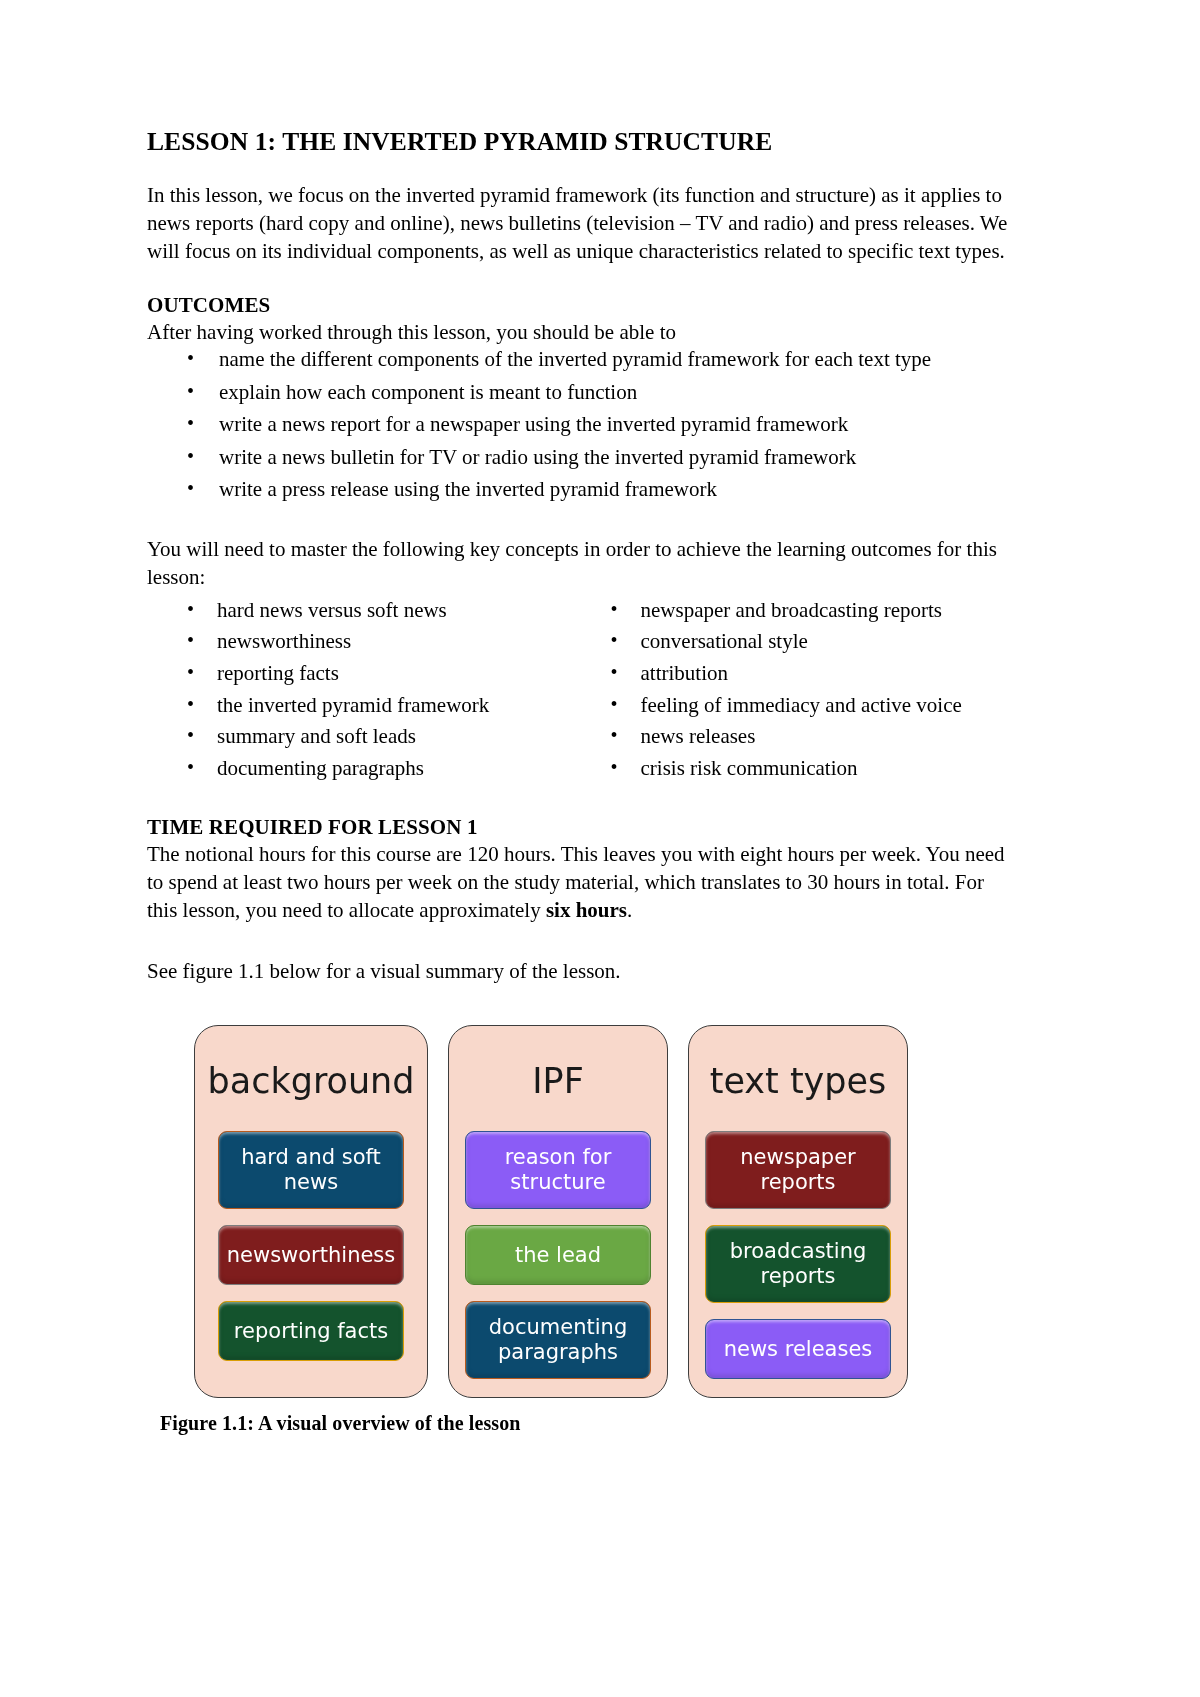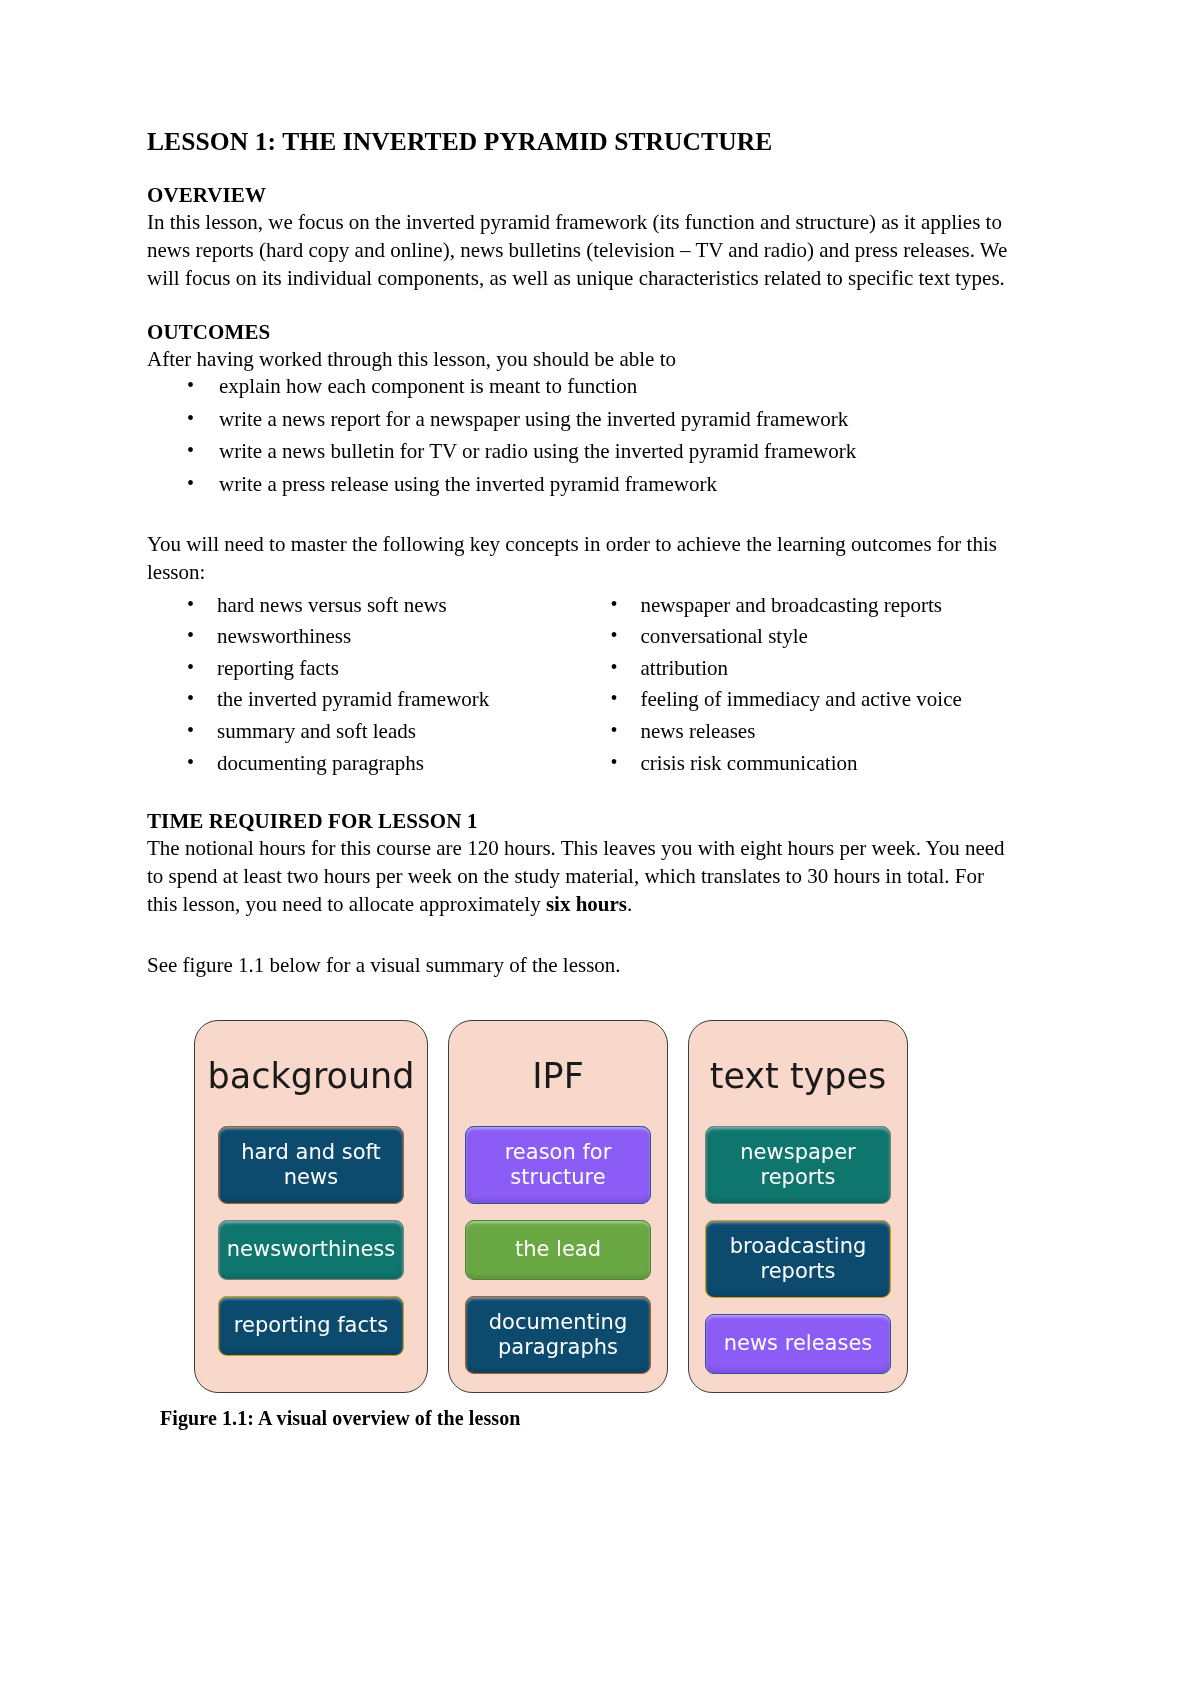--- a/index.html
+++ b/index.html
@@ -136,50 +136,50 @@
     padding: 9px 6px;
     margin-bottom: 16px;
     border: 1.4px solid rgba(60,60,60,0.75);
     box-shadow: inset 0 2px 3px rgba(255,255,255,0.45),
                 inset 0 -3px 5px rgba(0,0,0,0.13);
   }
   .node:last-child { margin-bottom: 0; }
   .node.two-line { min-height: 78px; }
 
   .n-orange { background: #0c4a6e; border-color: #b85a1c; }
-  .n-gray   { background: #0f766e; border-color: #7d7d7d; }
-  .n-yellow { background: #0c4a6e; border-color: #d99d05; }
+  .n-gray   { background: #7f1d1d; border-color: #7d7d7d; }
+  .n-yellow { background: #14532d; border-color: #d99d05; }
   .n-blue   { background: #8b5cf6; border-color: #2f5493; }
   .n-green  { background: #6aa844; border-color: #4f8330; }
 
   .fig-caption {
     font-size: 20px;
     font-weight: bold;
     margin-top: 14px;
     position: relative;
     left: -34px;
     letter-spacing: 0.1px;
   }
 </style>
 </head>
 <body>
 
 <div class="page">
 
   <h1 class="doc-title">LESSON 1: THE INVERTED PYRAMID STRUCTURE</h1>
 
-  <h2 class="section-heading">OVERVIEW</h2>
   <p class="body-text">In this lesson, we focus on the inverted pyramid framework (its function and structure) as it applies to news reports (hard copy and online), news bulletins (television – TV and radio) and press releases. We will focus on its individual components, as well as unique characteristics related to specific text types.</p>
 
   <div class="spacer-md"></div>
 
   <h2 class="section-heading">OUTCOMES</h2>
   <p class="body-text">After having worked through this lesson, you should be able to</p>
 
   <ul class="bullets outcomes-list">
+    <li>name the different components of the inverted pyramid framework for each text type</li>
     <li>explain how each component is meant to function</li>
     <li>write a news report for a newspaper using the inverted pyramid framework</li>
     <li>write a news bulletin for TV or radio using the inverted pyramid framework</li>
     <li>write a press release using the inverted pyramid framework</li>
   </ul>
 
   <div class="spacer-md"></div>
 
   <p class="body-text">You will need to master the following key concepts in order to achieve the learning outcomes for this lesson:</p>
 

